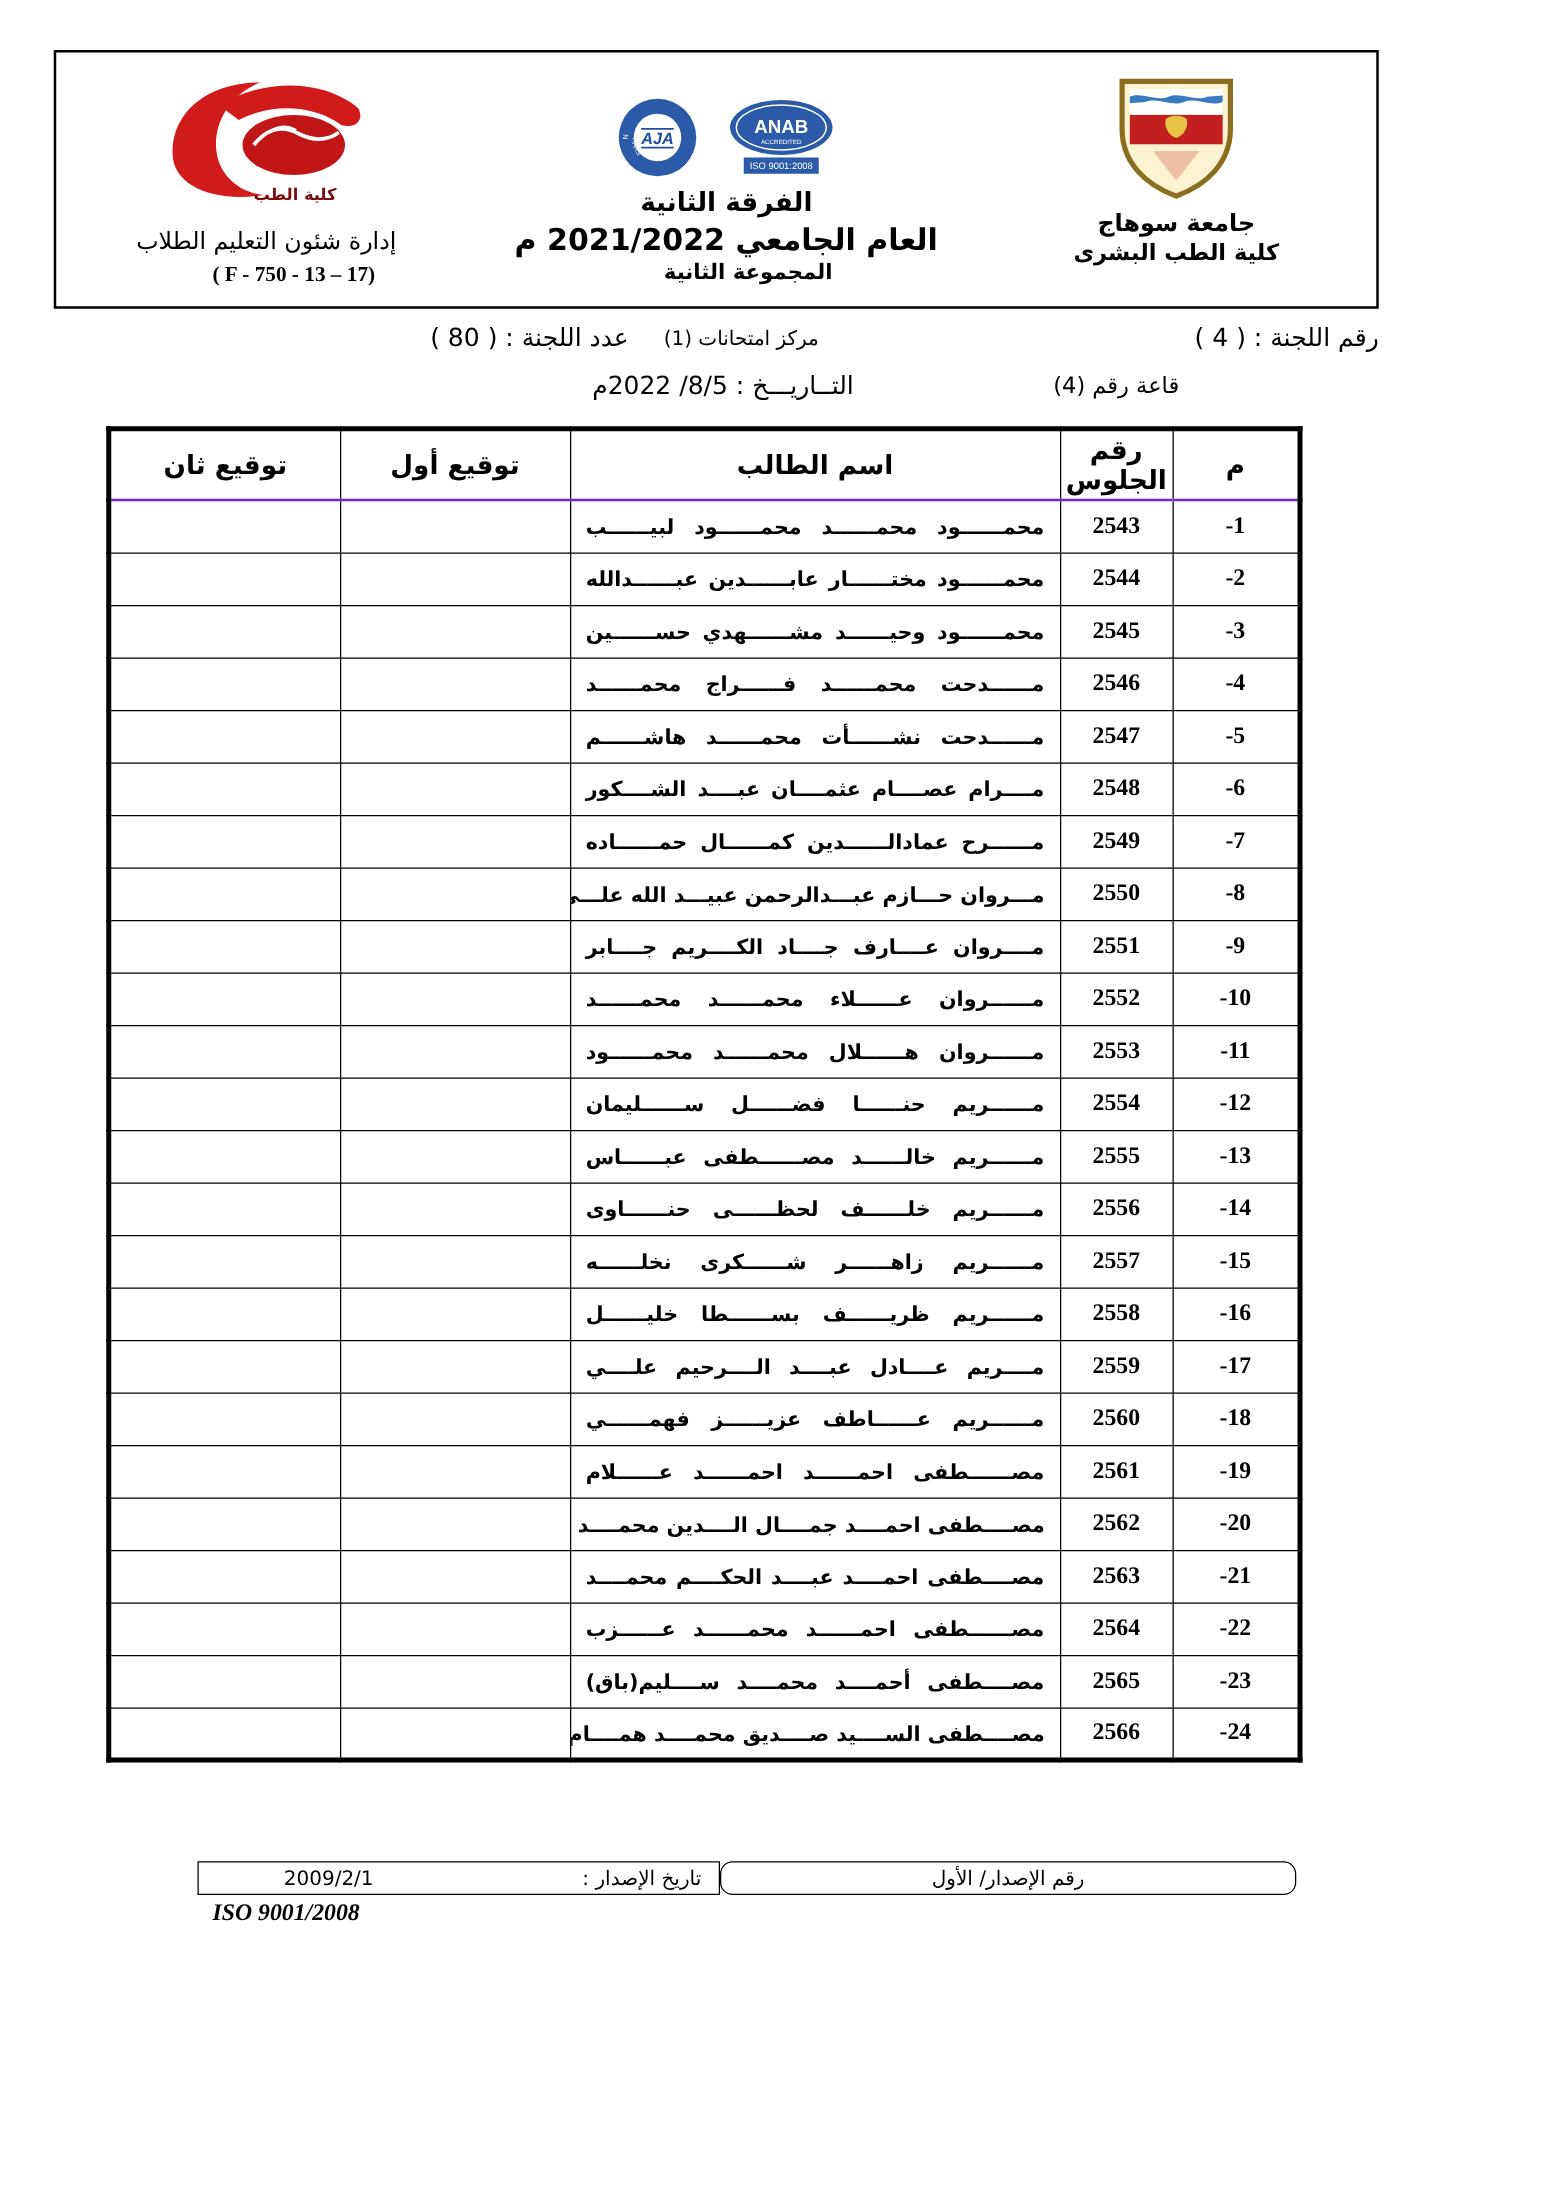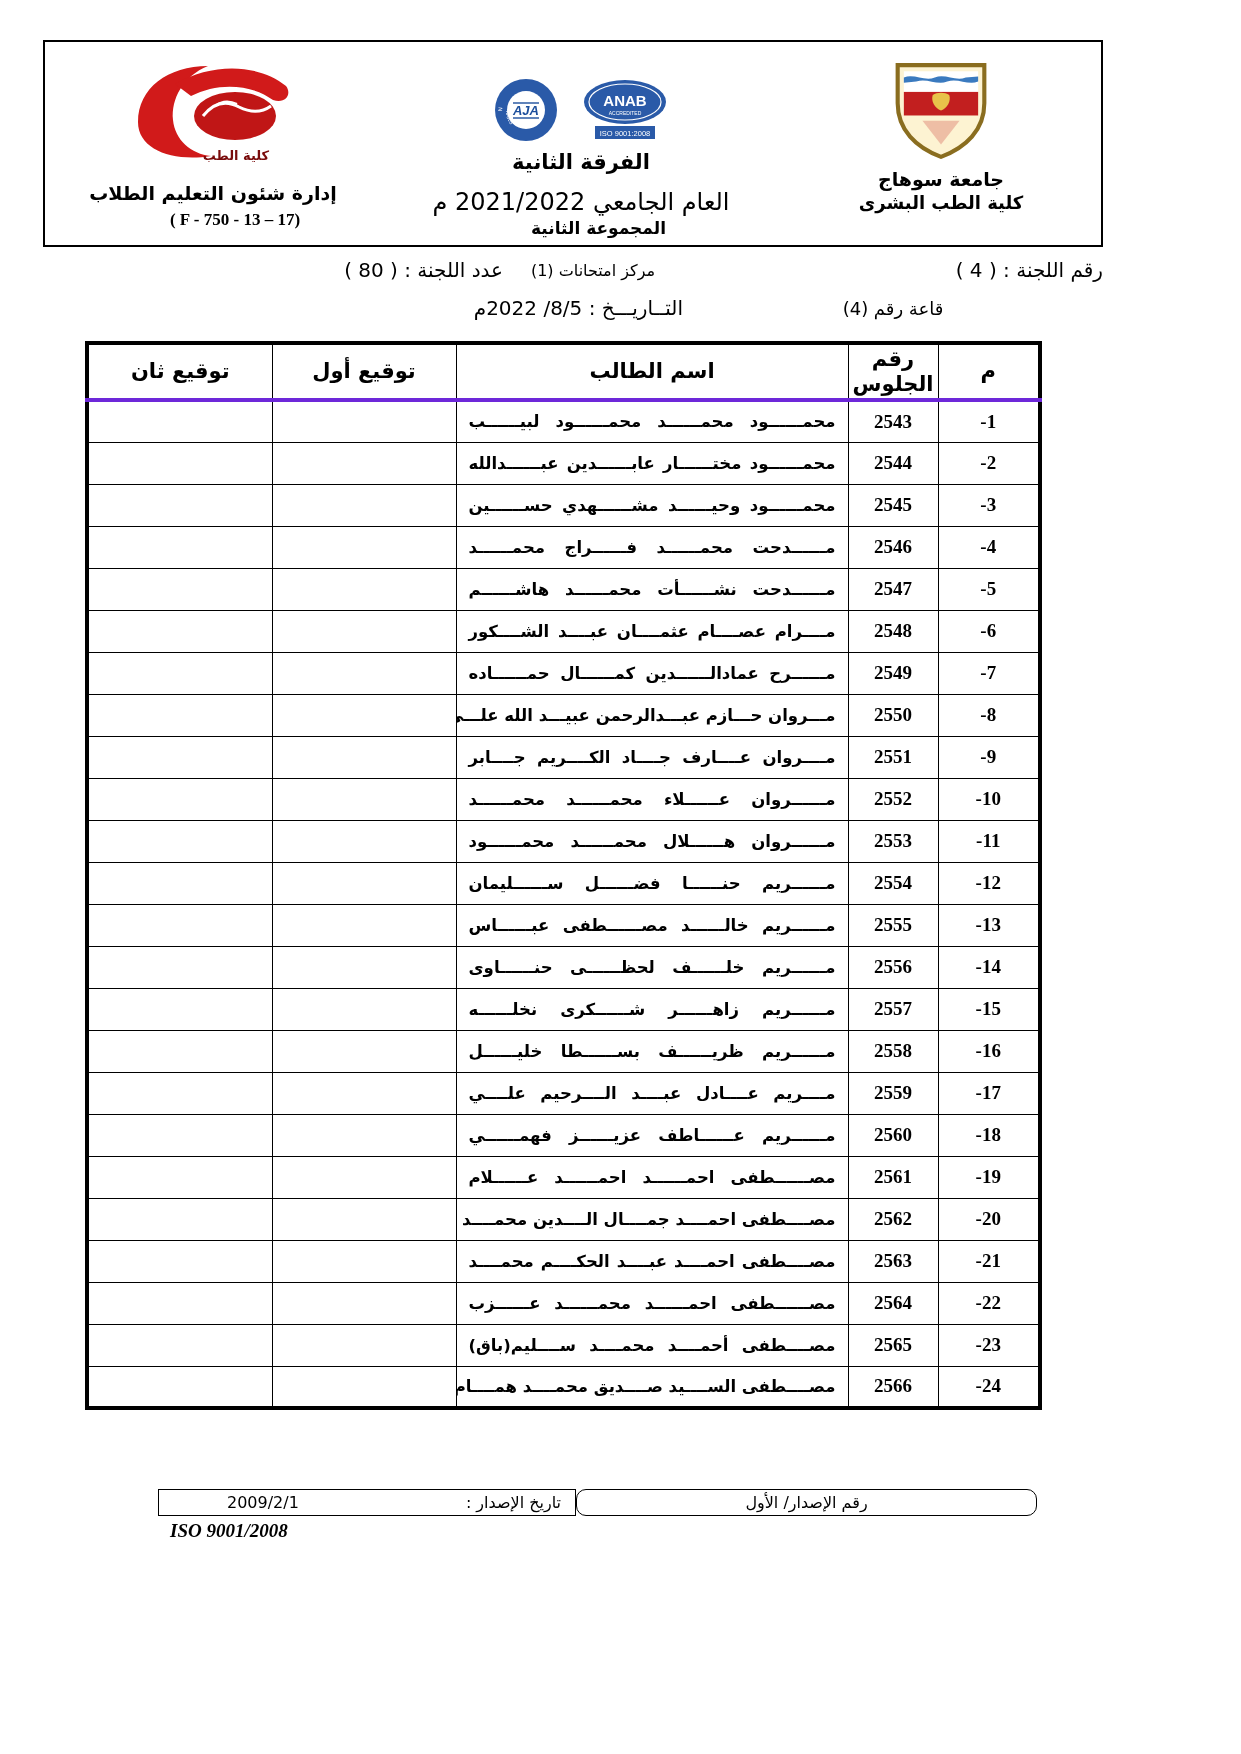--- a/index.html
+++ b/index.html
@@ -16,23 +16,23 @@
     border:2px solid #000; display:flex;
   }
   .hdr-col { display:flex; flex-direction:column; align-items:center; }
   .hdr-uni { width:320px; padding-top:20px; }
   .hdr-center { width:400px; padding-top:36px; }
   .hdr-dept { flex:1; padding-top:12px; }
   .badges-row { display:flex; align-items:center; gap:24px; }
   .uni-name { font-size:19px; font-weight:bold; margin-top:8px; }
   .uni-faculty { font-size:18px; font-weight:bold; margin-top:2px; }
   .grade-title { font-size:21px; font-weight:bold; margin-top:8px; }
-  .acad-year { font-size:24px; font-weight:normal; margin-top:14px; }
+  .acad-year { font-size:24px; font-weight:bold; margin-top:4px; }
   .group-title { font-size:17px; font-weight:bold; margin-top:2px;margin-left:35px; }
-  .dept-name { font-size:19px; font-weight:bold; margin-top:16px; }
+  .dept-name { font-size:19px; font-weight:normal; margin-top:16px; }
   .form-code { font-size:17px; font-weight:bold; margin-top:6px; font-family:"Liberation Serif", serif;margin-left:44px; }
 
   
   .info-grid {
     position:absolute; top:258px; left:43px; width:1060px;
     display:grid; grid-template-columns:420px 180px 1fr; row-gap:14px;
     align-items:center;
   }
   .info-cell { font-size:20px; font-weight:normal; white-space:nowrap; }
   .ic-start { text-align:right; }
@@ -44,21 +44,21 @@
 
   
   .roster {
     position:absolute; top:341px; left:85px; width:953px;
     border-collapse:collapse; table-layout:fixed;
     border:4px solid #000;
   }
   .roster th, .roster td { border:1px solid #000; vertical-align:middle; }
   .roster thead th {
     height:57px; font-size:21px; font-weight:bold; text-align:center;
-    line-height:1.15; border-bottom:4px solid #6d28d9;
+    line-height:1.15; border-bottom:2px solid #6d28d9;
   }
   .roster tbody td { height:42px; }
   td.cell-idx, th.col-idx { text-align:center; }
   td.cell-idx {
     font-family:"Liberation Serif", serif; font-weight:bold; font-size:19px;
     direction:ltr;
   }
   td.cell-seat {
     text-align:center; font-family:"Liberation Serif", serif;
     font-weight:bold; font-size:19px;

